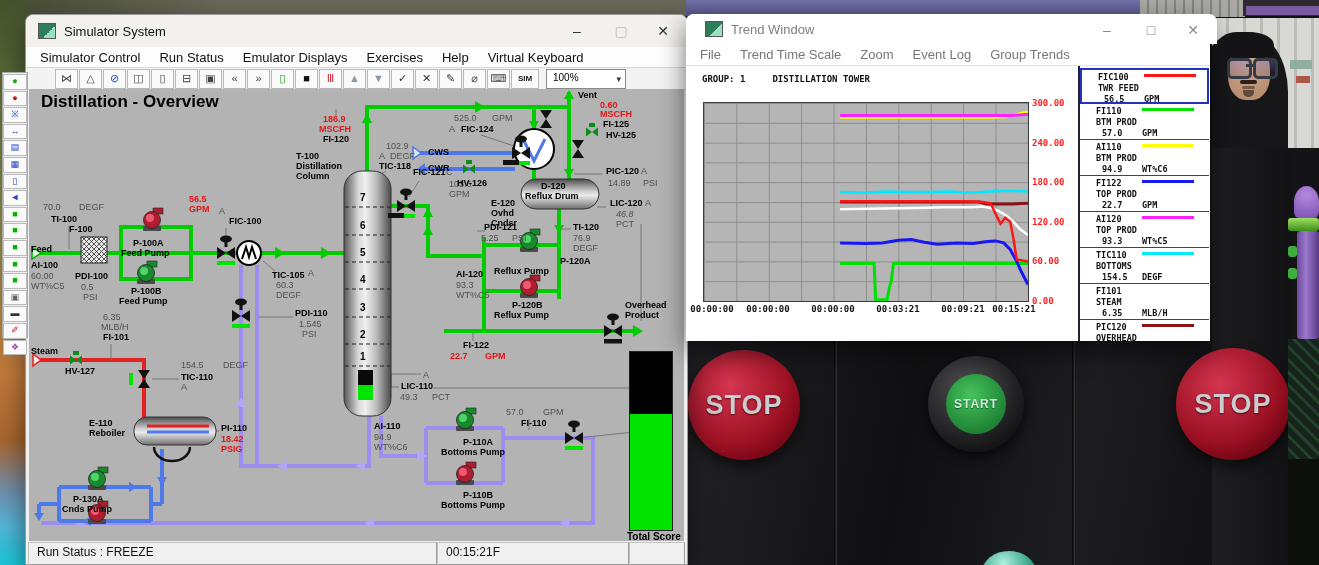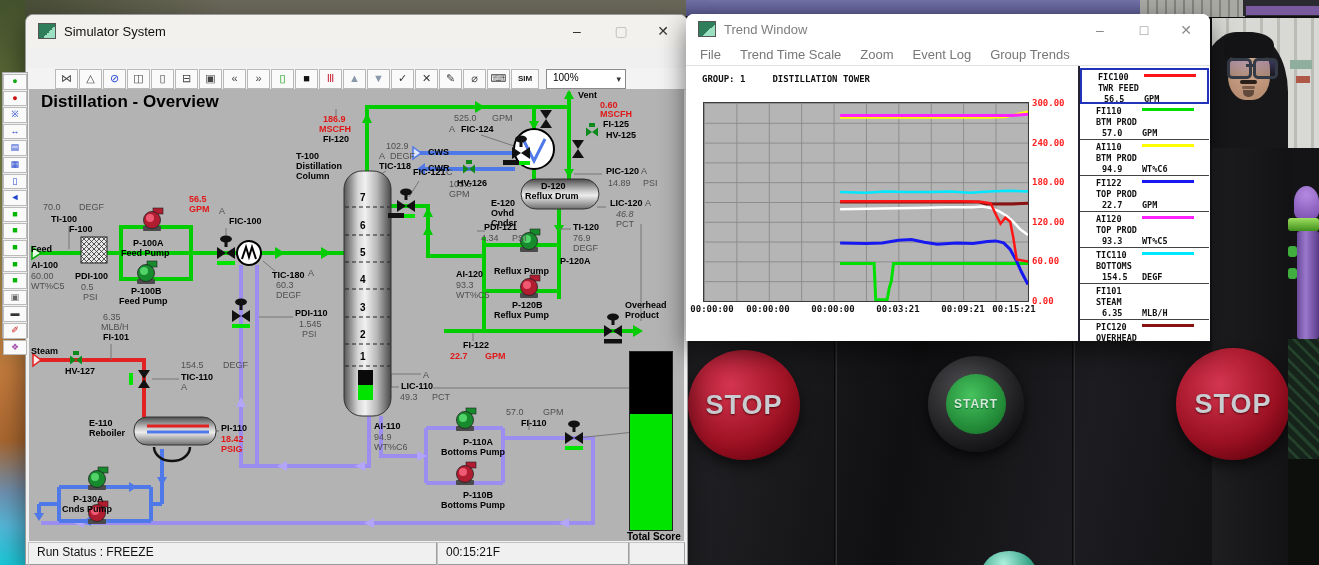--- a/index.html
+++ b/index.html
@@ -72,21 +72,21 @@
   .lT{font-size:17px;font-weight:bold;color:#000;}
   .ln{font-size:10px;font-weight:bold;color:#000;}
   #tscore{left:600px;top:262px;width:42px;height:178px;border:1px solid #222;background:#000;position:absolute;}
   #tscore-fill{position:absolute;left:0;bottom:0;width:100%;height:65%;background:#00e400;}
 
   .statusbar{left:2px;top:527px;width:657px;height:20px;background:#f0f0f0;display:flex;}
   .scell{border:1px solid #c2c2c2;border-right:1px solid #9f9f9f;height:28px;font-size:12px;color:#111;padding:2px 0 0 8px;box-sizing:border-box;}
 
   
   #trendwin{left:686px;top:14px;width:524px;height:327px;background:#fff;border-radius:8px;box-shadow:0 10px 26px rgba(0,0,0,.55);}
-  #trendwin .titlebar{background:#fff;border-radius:8px 8px 0 0;height:30px;}
+  #trendwin .titlebar{background:#fff;border-radius:8px 8px 0 0;height:30px;padding-left:7px;}
   #trendwin .wtitle{color:#7e7e7e;}
   #trendwin .menubar{top:30px;height:22px;background:#fff;border-bottom:1px solid #e2e2e2;}
   #trendwin .menuitem{color:#777;}
   #tw-body{left:0;top:52px;width:524px;height:275px;overflow:hidden;background:#fff;position:absolute;font-family:"DejaVu Sans Mono",monospace;}
   #group-line{position:absolute;left:16px;top:8px;font-size:9px;font-weight:bold;color:#111;}
   #plot{position:absolute;left:17px;top:36px;width:324px;height:198px;background-color:#b5b5b5;border:1px solid #3c3c3c;
         background-image:linear-gradient(#8d8d8d 1px,transparent 1px),linear-gradient(90deg,#8d8d8d 1px,transparent 1px);
         background-size:32.4px 19.8px;}
   #series{position:absolute;left:18px;top:37px;}
   .ylab{position:absolute;left:346px;font-size:9px;font-weight:bold;color:#ff2020;}
@@ -150,20 +150,28 @@
   </div>
 
   <div class="ab" id="simwin">
     <div class="ab titlebar">
       <div class="appicon"></div>
       <span class="wtitle">Simulator System</span>
       <span class="wctl" style="right:88px;">–</span>
       <span class="wctl" style="right:44px;color:#b9b9b9;">▢</span>
       <span class="wctl" style="right:2px;">✕</span>
     </div>
+    <div class="ab menubar" id="sim-menus">
+        <span class="menuitem">Simulator Control</span>
+        <span class="menuitem">Run Status</span>
+        <span class="menuitem">Emulator Displays</span>
+        <span class="menuitem">Exercises</span>
+        <span class="menuitem">Help</span>
+        <span class="menuitem">Virtual Keyboard</span>
+      </div>
     <div class="ab" id="sim-toolbar">
         <div class="tbtn" style="color: rgb(68, 68, 68);">⋈</div>
         <div class="tbtn" style="color: rgb(68, 68, 68);">△</div>
         <div class="tbtn" style="color: rgb(34, 68, 204);">⊘</div>
         <div class="tbtn" style="color: rgb(68, 68, 68);">◫</div>
         <div class="tbtn" style="color: rgb(68, 68, 68);">▯</div>
         <div class="tbtn" style="color: rgb(68, 68, 68);">⊟</div>
         <div class="tbtn" style="color: rgb(68, 68, 68);">▣</div>
         <div class="tbtn" style="color: rgb(68, 68, 68);">«</div>
         <div class="tbtn" style="color: rgb(68, 68, 68);">»</div>
@@ -446,21 +454,21 @@
           <span class="lg" style="left: 52px; top: 194px;">0.5</span>
           <span class="lg" style="left: 54px; top: 204px;">PSI</span>
           <span class="lt" style="left: 104px; top: 150px;">P-100A</span>
           <span class="lt" style="left: 92px; top: 160px;">Feed Pump</span>
           <span class="lt" style="left: 102px; top: 198px;">P-100B</span>
           <span class="lt" style="left: 90px; top: 208px;">Feed Pump</span>
           <span class="lr" style="left: 160px; top: 106px;">56.5</span>
           <span class="lr" style="left: 160px; top: 116px;">GPM</span>
           <span class="lg" style="left: 190px; top: 118px;">A</span>
           <span class="lt" style="left: 156px; top: 128px; margin-left: 44px;">FIC-100</span>
-          <span class="lt" style="left: 243px; top: 182px;">TIC-180</span>
+          <span class="lt" style="left: 243px; top: 182px;">TIC-105</span>
           <span class="lg" style="left: 279px; top: 180px;">A</span>
           <span class="lg" style="left: 247px; top: 192px;">60.3</span>
           <span class="lg" style="left: 247px; top: 202px;">DEGF</span>
           <span class="lt" style="left: 267px; top: 63px;">T-100</span>
           <span class="lt" style="left: 267px; top: 73px;">Distillation</span>
           <span class="lt" style="left: 267px; top: 83px;">Column</span>
           <span class="lr" style="left: 294px; top: 26px;">186.9</span>
           <span class="lr" style="left: 290px; top: 36px;">MSCFH</span>
           <span class="lt" style="left: 294px; top: 46px;">FI-120</span>
           <span class="lg" style="left: 357px; top: 53px;">102.9</span>
@@ -490,21 +498,21 @@
           <span class="lg" style="left: 612px; top: 78px;">A</span>
           <span class="lg" style="left: 579px; top: 90px;">14.89</span>
           <span class="lg" style="left: 614px; top: 90px;">PSI</span>
           <span class="lt" style="left: 512px; top: 93px;">D-120</span>
           <span class="lt" style="left: 496px; top: 103px;">Reflux Drum</span>
           <span class="lt" style="left: 581px; top: 110px;">LIC-120</span>
           <span class="lg" style="left: 616px; top: 110px;">A</span>
           <span class="lg" style="left: 587px; top: 121px; font-style: italic;">46.8</span>
           <span class="lg" style="left: 587px; top: 131px;">PCT</span>
           <span class="lt" style="left: 455px; top: 134px;">PDI-121</span>
-          <span class="lg" style="left: 452px; top: 145px;">4.34</span>
+          <span class="lg" style="left: 452px; top: 145px;">5.25</span>
           <span class="lg" style="left: 483px; top: 145px;">PSI</span>
           <span class="lt" style="left: 544px; top: 134px;">TI-120</span>
           <span class="lg" style="left: 544px; top: 145px;">76.9</span>
           <span class="lg" style="left: 544px; top: 155px;">DEGF</span>
           <span class="lt" style="left: 483px; top: 168px; margin-left: 48px;">P-120A</span>
           <span class="lt" style="left: 465px; top: 178px;">Reflux Pump</span>
           <span class="lt" style="left: 483px; top: 212px;">P-120B</span>
           <span class="lt" style="left: 465px; top: 222px;">Reflux Pump</span>
           <span class="lt" style="left: 427px; top: 181px;">AI-120</span>
           <span class="lg" style="left: 427px; top: 192px;">93.3</span>

